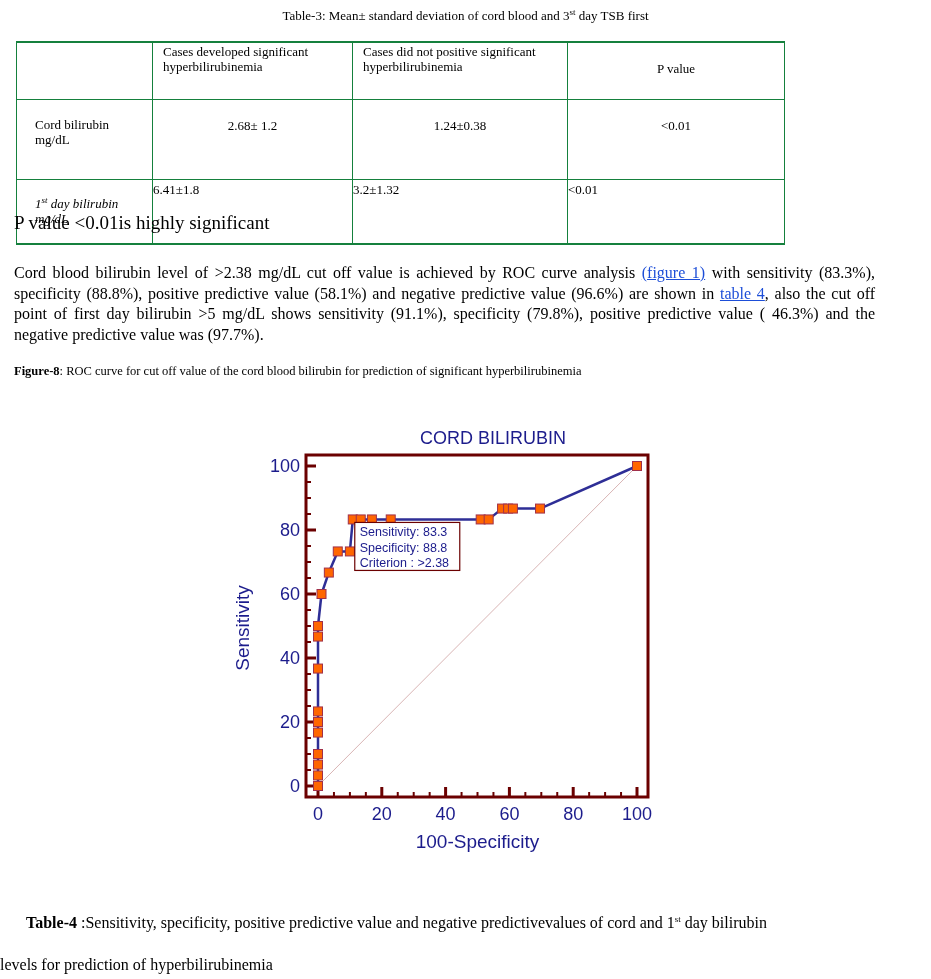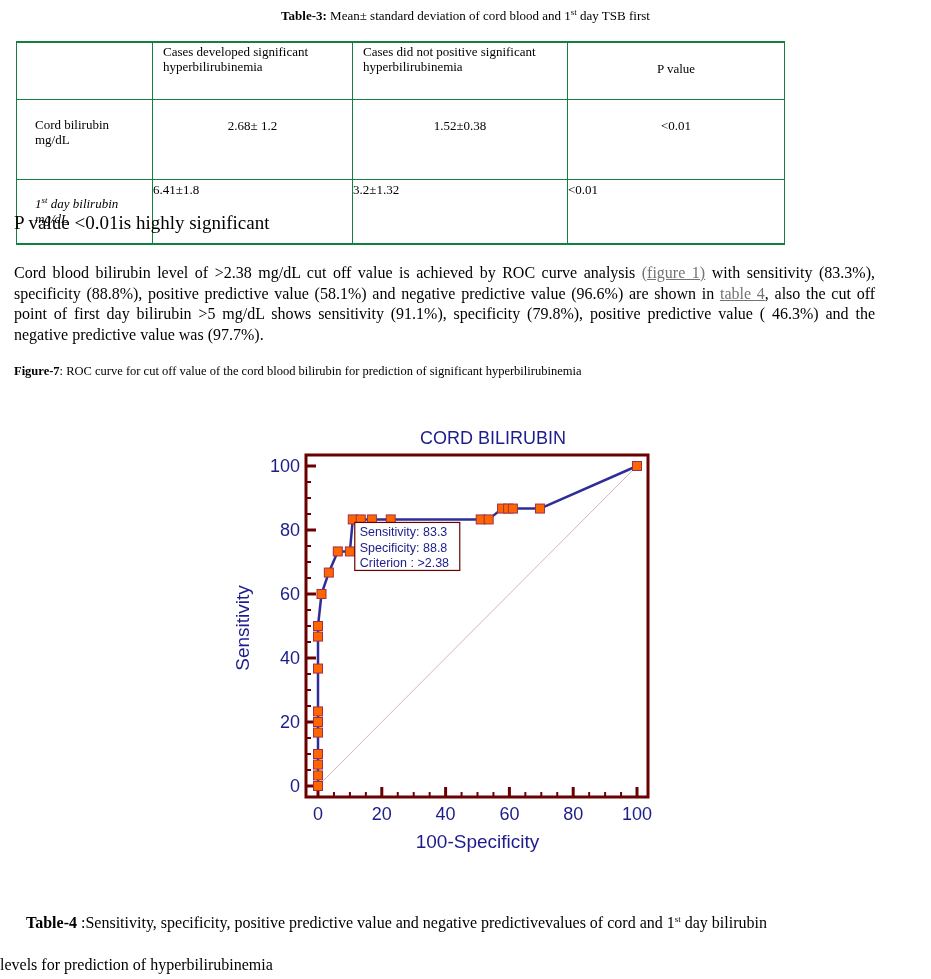--- a/index.html
+++ b/index.html
@@ -1,76 +1,76 @@
 <!DOCTYPE html>
 <html><head>
 <meta charset="utf-8">
 <style>
   html, body { margin: 0; padding: 0; background: #ffffff; }
   body { width: 931px; height: 979px; position: relative; overflow: hidden;
          font-family: "Liberation Serif", serif; color: #000; }
   .abs { position: absolute; }
   .t3-title { top: 8px; left: 0; width: 931px; text-align: center; font-size: 13px; }
-  .t3-title b { font-weight: bold; text-align: center; }
+  .t3-title b { font-weight: normal; text-align: center; }
   sup { font-size: 9px; line-height: 0; vertical-align: super; }
   table.t3 { position: absolute; top: 41px; left: 16px; border-collapse: collapse;
              font-size: 13px; line-height: 15px; }
   table.t3 td { border: 1px solid #15803d; vertical-align: top; padding: 0; }
   table.t3 tr.r0 td { height: 38px; border-top-width: 2px; }
   table.t3 tr.r1 td { height: 61px; }
   table.t3 tr.r2 td { height: 47px; border-bottom-width: 2px; }
   .c0 { width: 135px; } .c1 { width: 189px; } .c2 { width: 204px; } .c3 { width: 216px; }
   .hd { padding: 1px 0 0 10px !important; }
   .hdp { text-align: center; padding-top: 18px !important; margin-top: 43px; }
   .rowlbl { padding: 17px 0 0 18px !important; }
   .rowlbl2 { padding: 16px 0 0 18px !important; font-style: italic; }
   .ctr { text-align: center; padding-top: 18px !important; }
   .ctr2 { padding-top: 2px !important; }
   .pnote { top: 212px; left: 14px; font-size: 19px; }
   .para { top: 263px; left: 14px; width: 861px; font-size: 16px; line-height: 20.5px;
           text-align: justify; }
-  .para a { color: #737373; text-decoration: underline; }
+  .para a { color: #1d4ed8; text-decoration: underline; }
   .figcap { top: 364px; left: 14px; font-size: 12.5px; }
   .t4cap { top: 914px; left: 26px; font-size: 16px; }
   .t4cap2 { top: 956px; left: 0; width: 931px; text-align: left; font-size: 16px; }
   svg text { font-family: "Liberation Sans", sans-serif; }
 </style>
 </head>
 <body>
 
-<div class="abs t3-title"><b>Table-3:</b><span> Mean± standard deviation of cord blood and 1</span><sup>st</sup><span> day TSB first</span></div>
+<div class="abs t3-title"><b>Table-3:</b><span> Mean± standard deviation of cord blood and 3</span><sup>st</sup><span> day TSB first</span></div>
 
 <table class="t3">
   <tbody>
       <tr class="r0">
     <td class="c0"></td>
     <td class="c1 hd">Cases developed significant hyperbilirubinemia</td>
     <td class="c2 hd">Cases did not positive significant hyperbilirubinemia</td>
     <td class="c3 hdp">P value</td>
   </tr>
   <tr class="r1">
     <td class="rowlbl"><span>Cord bilirubin</span><br><span>mg/dL</span></td>
     <td class="ctr">2.68± 1.2</td>
-    <td class="ctr">1.52±0.38</td>
+    <td class="ctr">1.24±0.38</td>
     <td class="ctr">&lt;0.01</td>
   </tr>
   <tr class="r2">
     <td class="rowlbl2"><span>1</span><sup>st</sup><span> day bilirubin</span><br><span>mg/dL</span></td>
     <td class="ctr2">6.41±1.8</td>
     <td class="ctr2">3.2±1.32</td>
     <td class="ctr2">&lt;0.01</td>
   </tr>
 </tbody>
   </table>
 
 <div class="abs pnote">P value &lt;0.01is highly significant</div>
 
 <div class="abs para"><span>Cord blood bilirubin level of &gt;2.38 mg/dL cut off value is achieved by ROC curve analysis </span><a href="#">(figure 1)</a><span> with sensitivity (83.3%), specificity (88.8%), positive predictive value (58.1%) and negative predictive value (96.6%) are shown in </span><a href="#">table 4</a><span>, also the cut off  point  of first day bilirubin &gt;5 mg/dL shows sensitivity (91.1%), specificity (79.8%), positive predictive value (  46.3%) and the negative predictive value was (97.7%).</span></div>
 
-<div class="abs figcap"><b>Figure-7</b><span>: ROC curve for cut off value of the cord blood bilirubin for prediction of significant hyperbilirubinemia</span></div>
+<div class="abs figcap"><b>Figure-8</b><span>: ROC curve for cut off value of the cord blood bilirubin for prediction of significant hyperbilirubinemia</span></div>
 
 <svg id="roc" class="abs" style="left:0;top:0;" width="931" height="979">
   <g id="plot-root">
       <text x="493" y="444" text-anchor="middle" font-size="18" fill="#1c1c8c">CORD BILIRUBIN</text>
       <rect x="306" y="455" width="342" height="342" fill="none" stroke="#6b0000" stroke-width="3"></rect>
       <line x1="306" x2="316" y1="786" y2="786" stroke="#6b0000" stroke-width="3"></line>
       <line x1="306" x2="311" y1="770" y2="770" stroke="#6b0000" stroke-width="2"></line>
       <line x1="306" x2="311" y1="754" y2="754" stroke="#6b0000" stroke-width="2"></line>
       <line x1="306" x2="311" y1="738" y2="738" stroke="#6b0000" stroke-width="2"></line>
       <line x1="306" x2="316" y1="722" y2="722" stroke="#6b0000" stroke-width="3"></line>

